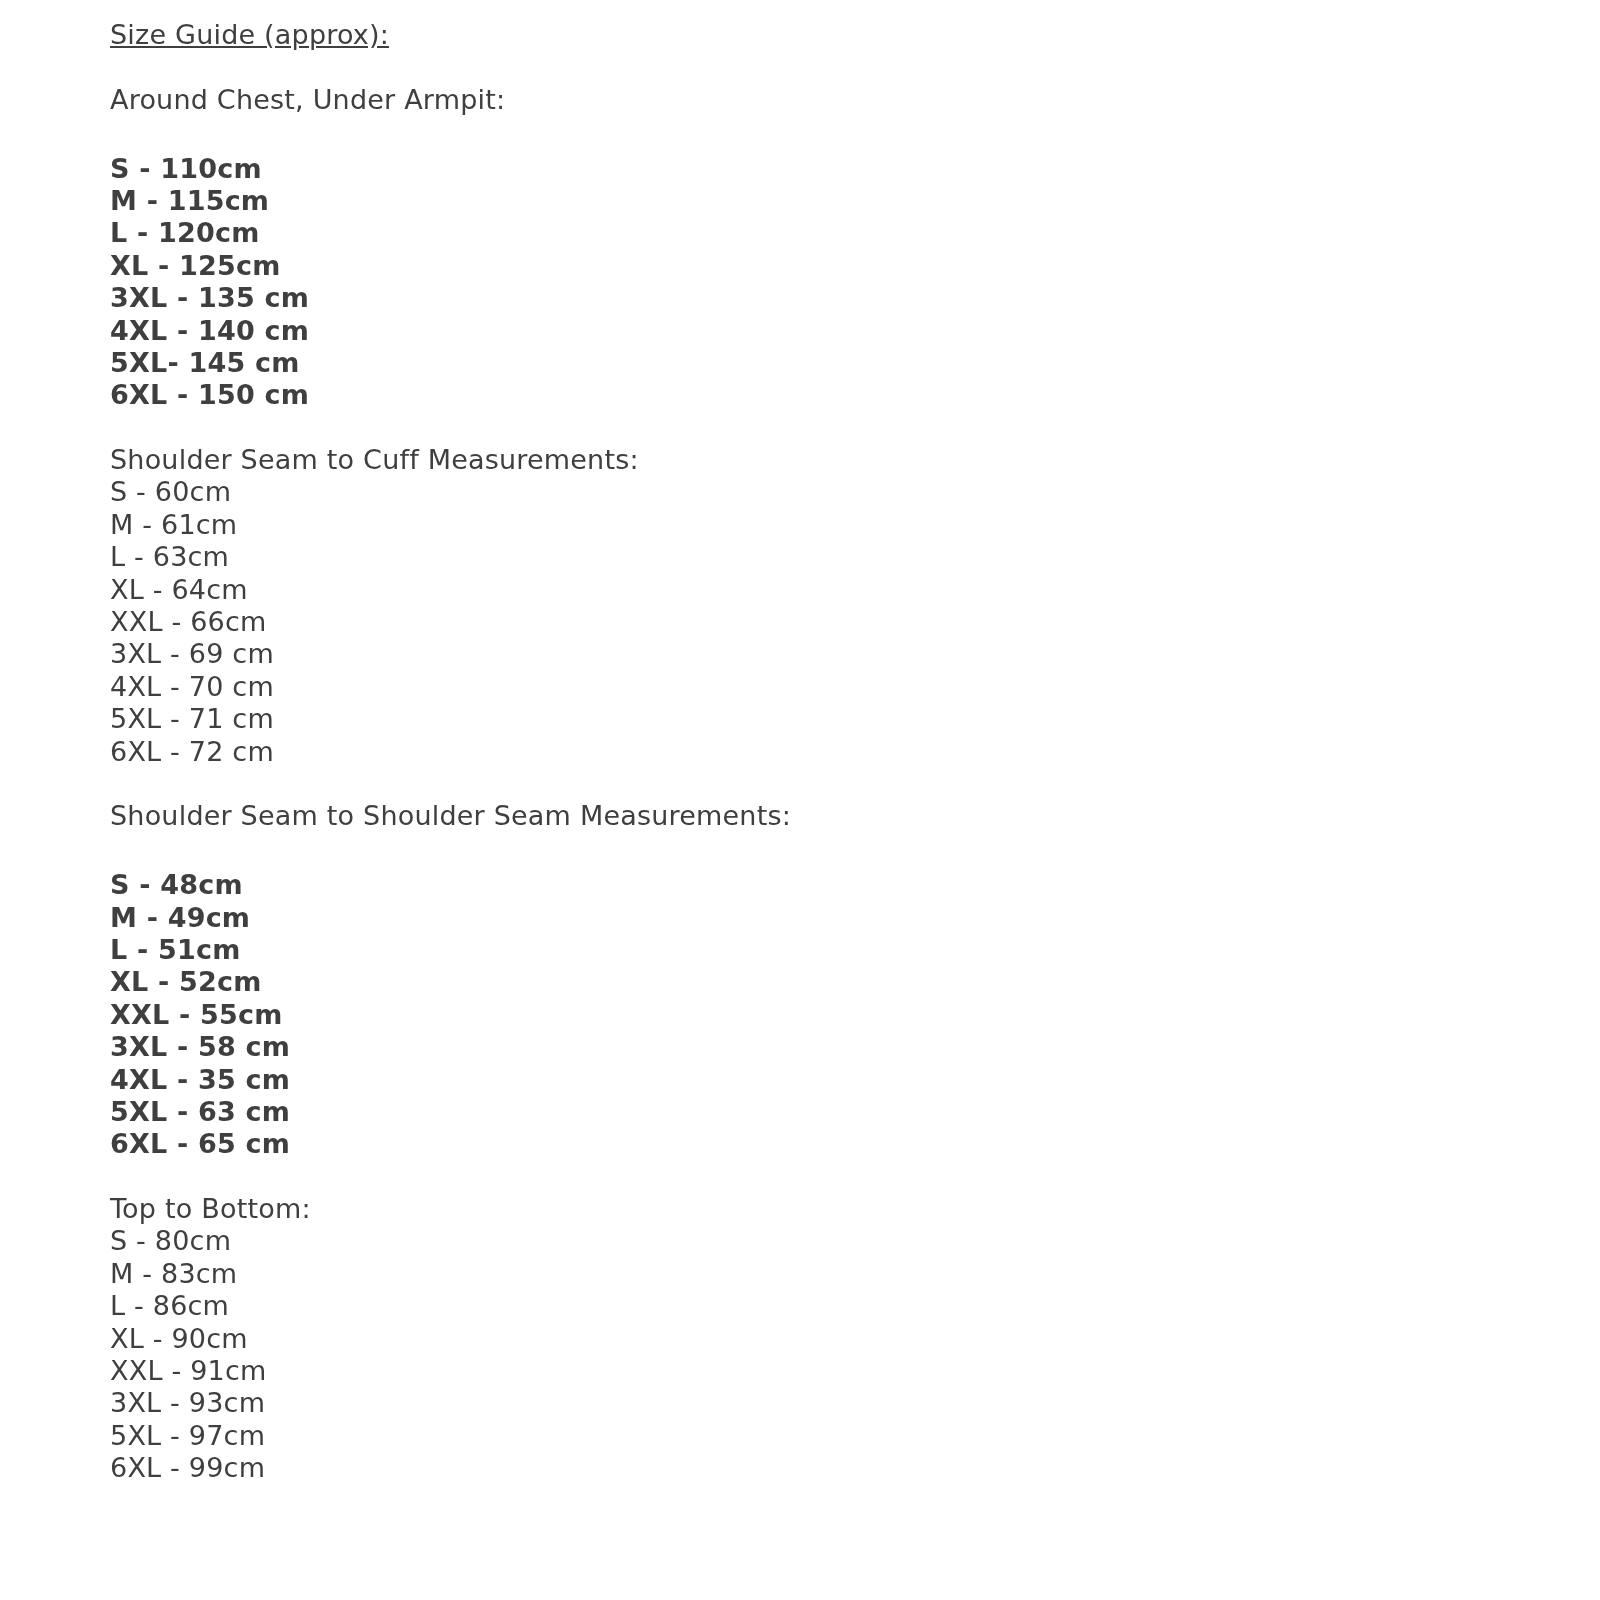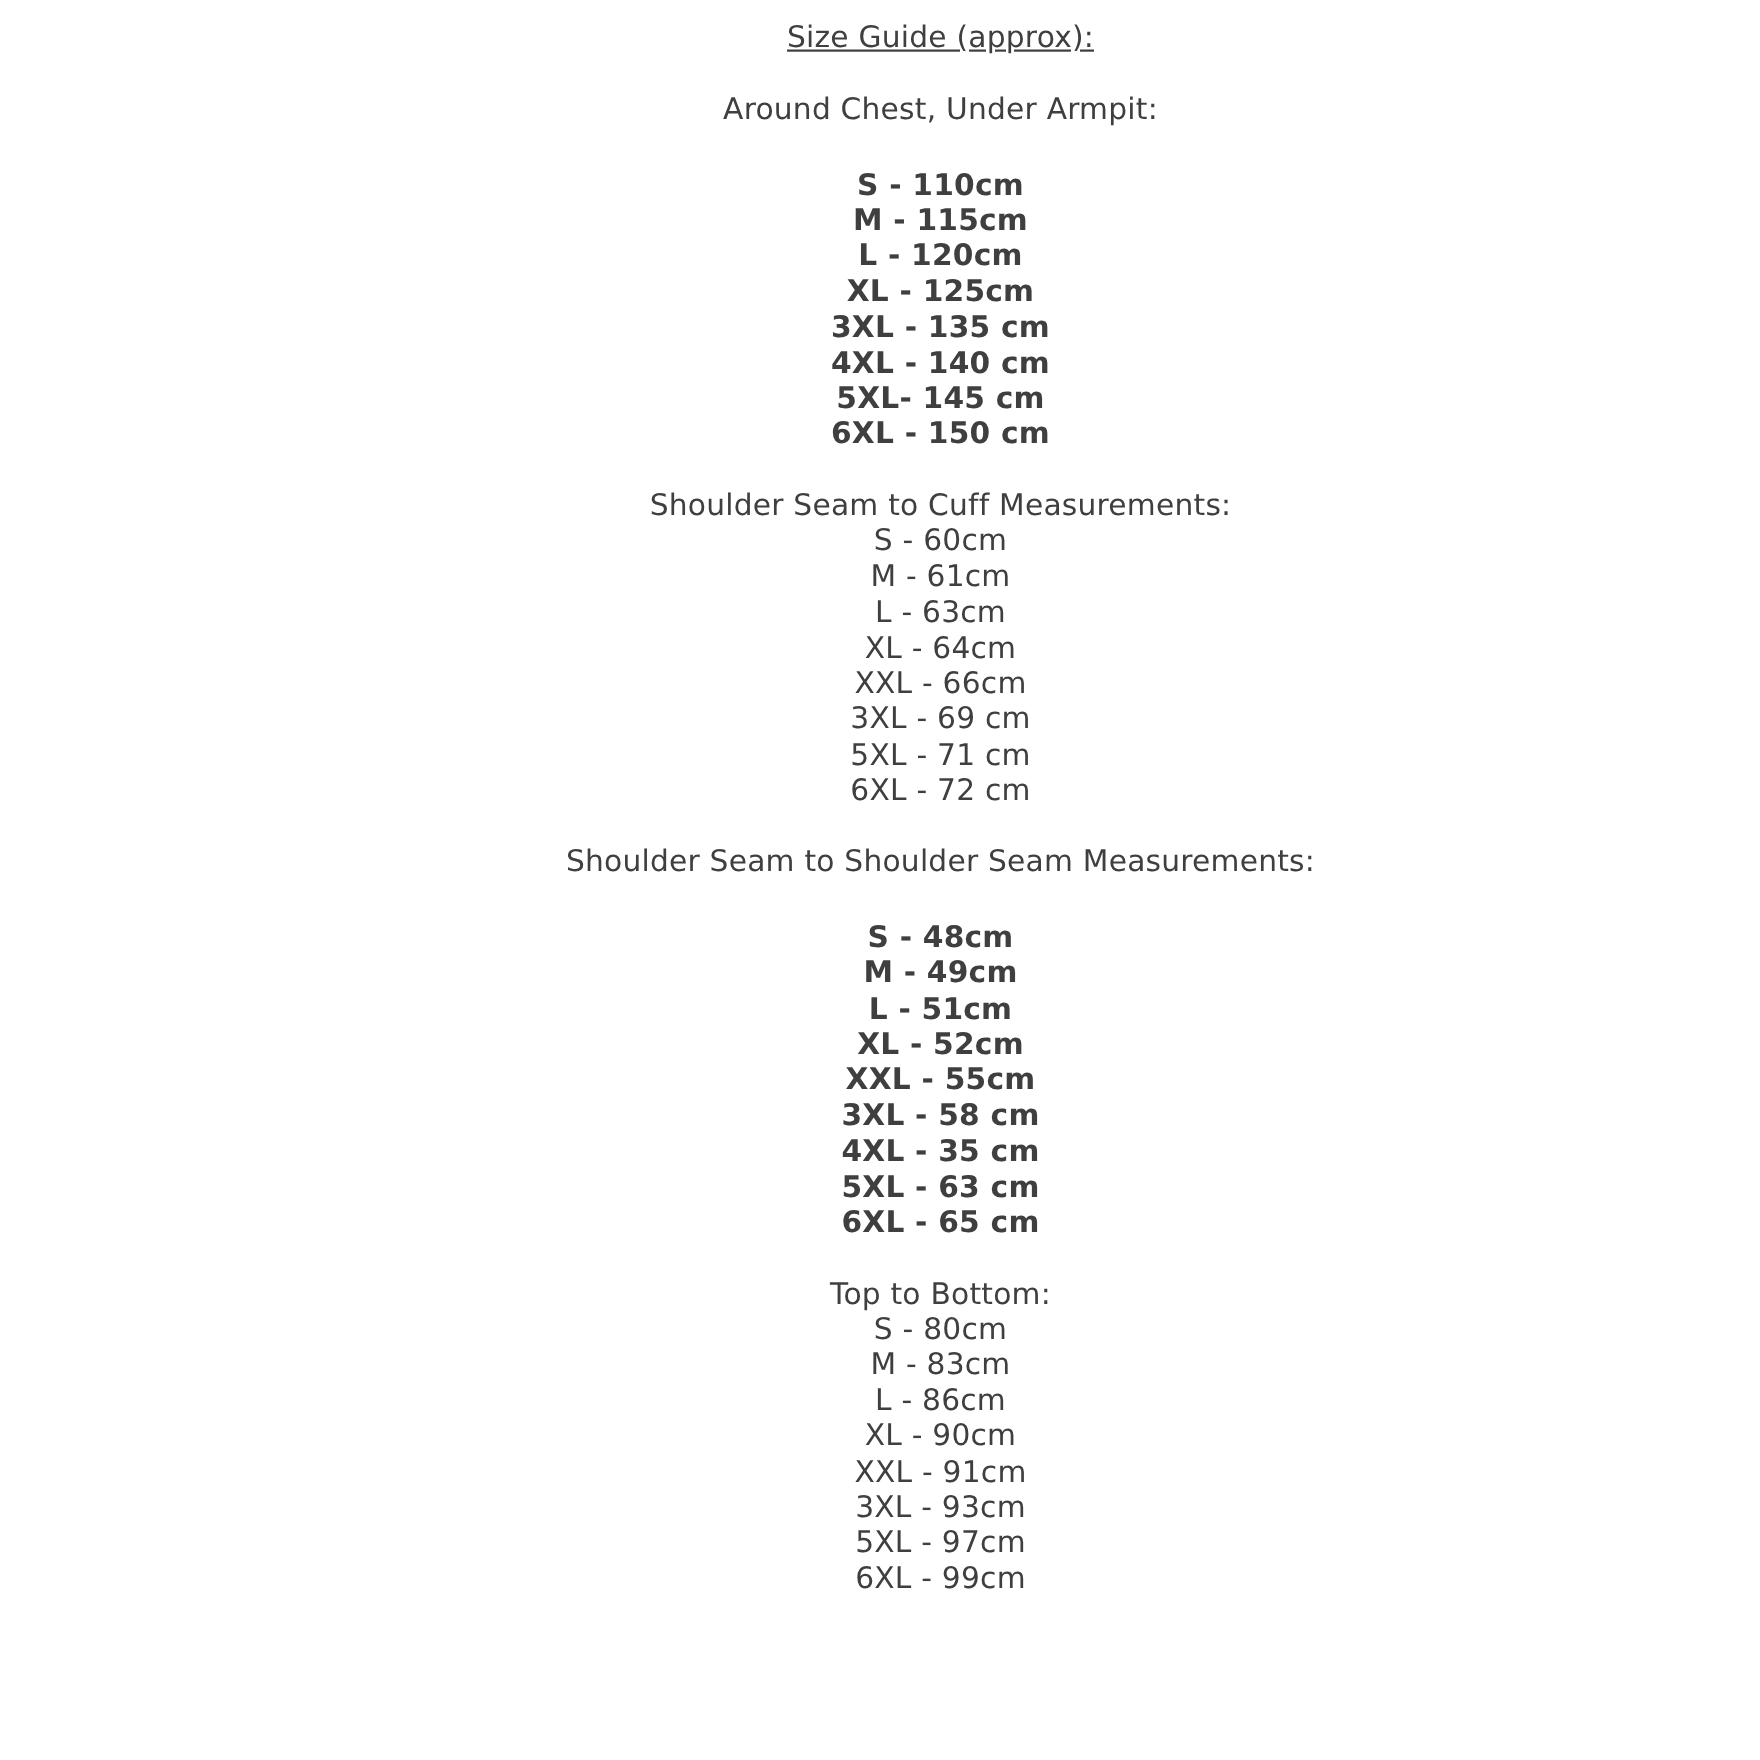--- a/index.html
+++ b/index.html
@@ -8,21 +8,21 @@
     width: 1600px;
     height: 1600px;
     background: #ffffff;
     overflow: hidden;
   }
   .doc {
     box-sizing: border-box;
     margin-left: 110px;          
     width: 1490px;
     padding-top: 19px;
-    text-align: center;
+    text-align: left;
     font-family: "DejaVu Sans", "Liberation Sans", sans-serif;
     font-size: 27px;
     color: #3f3f3f;
     letter-spacing: 0.2px;
   }
   .line {
     height: 32.4px;
     line-height: 32.4px;
     white-space: pre;
   }
@@ -55,20 +55,21 @@
   <div class="line blank"></div>
 
   <div class="line heading">Shoulder Seam to Cuff Measurements:</div>
   <div class="items">
       <div class="line item">S - 60cm</div>
       <div class="line item">M - 61cm</div>
       <div class="line item">L - 63cm</div>
       <div class="line item">XL - 64cm</div>
       <div class="line item">XXL - 66cm</div>
       <div class="line item">3XL - 69 cm</div>
+      <div class="line item">4XL - 70 cm</div>
       <div class="line item">5XL - 71 cm</div>
       <div class="line item">6XL - 72 cm</div>
     </div>
 
   <div class="line blank"></div>
 
   <div class="line heading">Shoulder Seam to Shoulder Seam Measurements:</div>
   <div class="line blank"></div>
   <div class="items offset">
       <div class="line item">S - 48cm</div>

